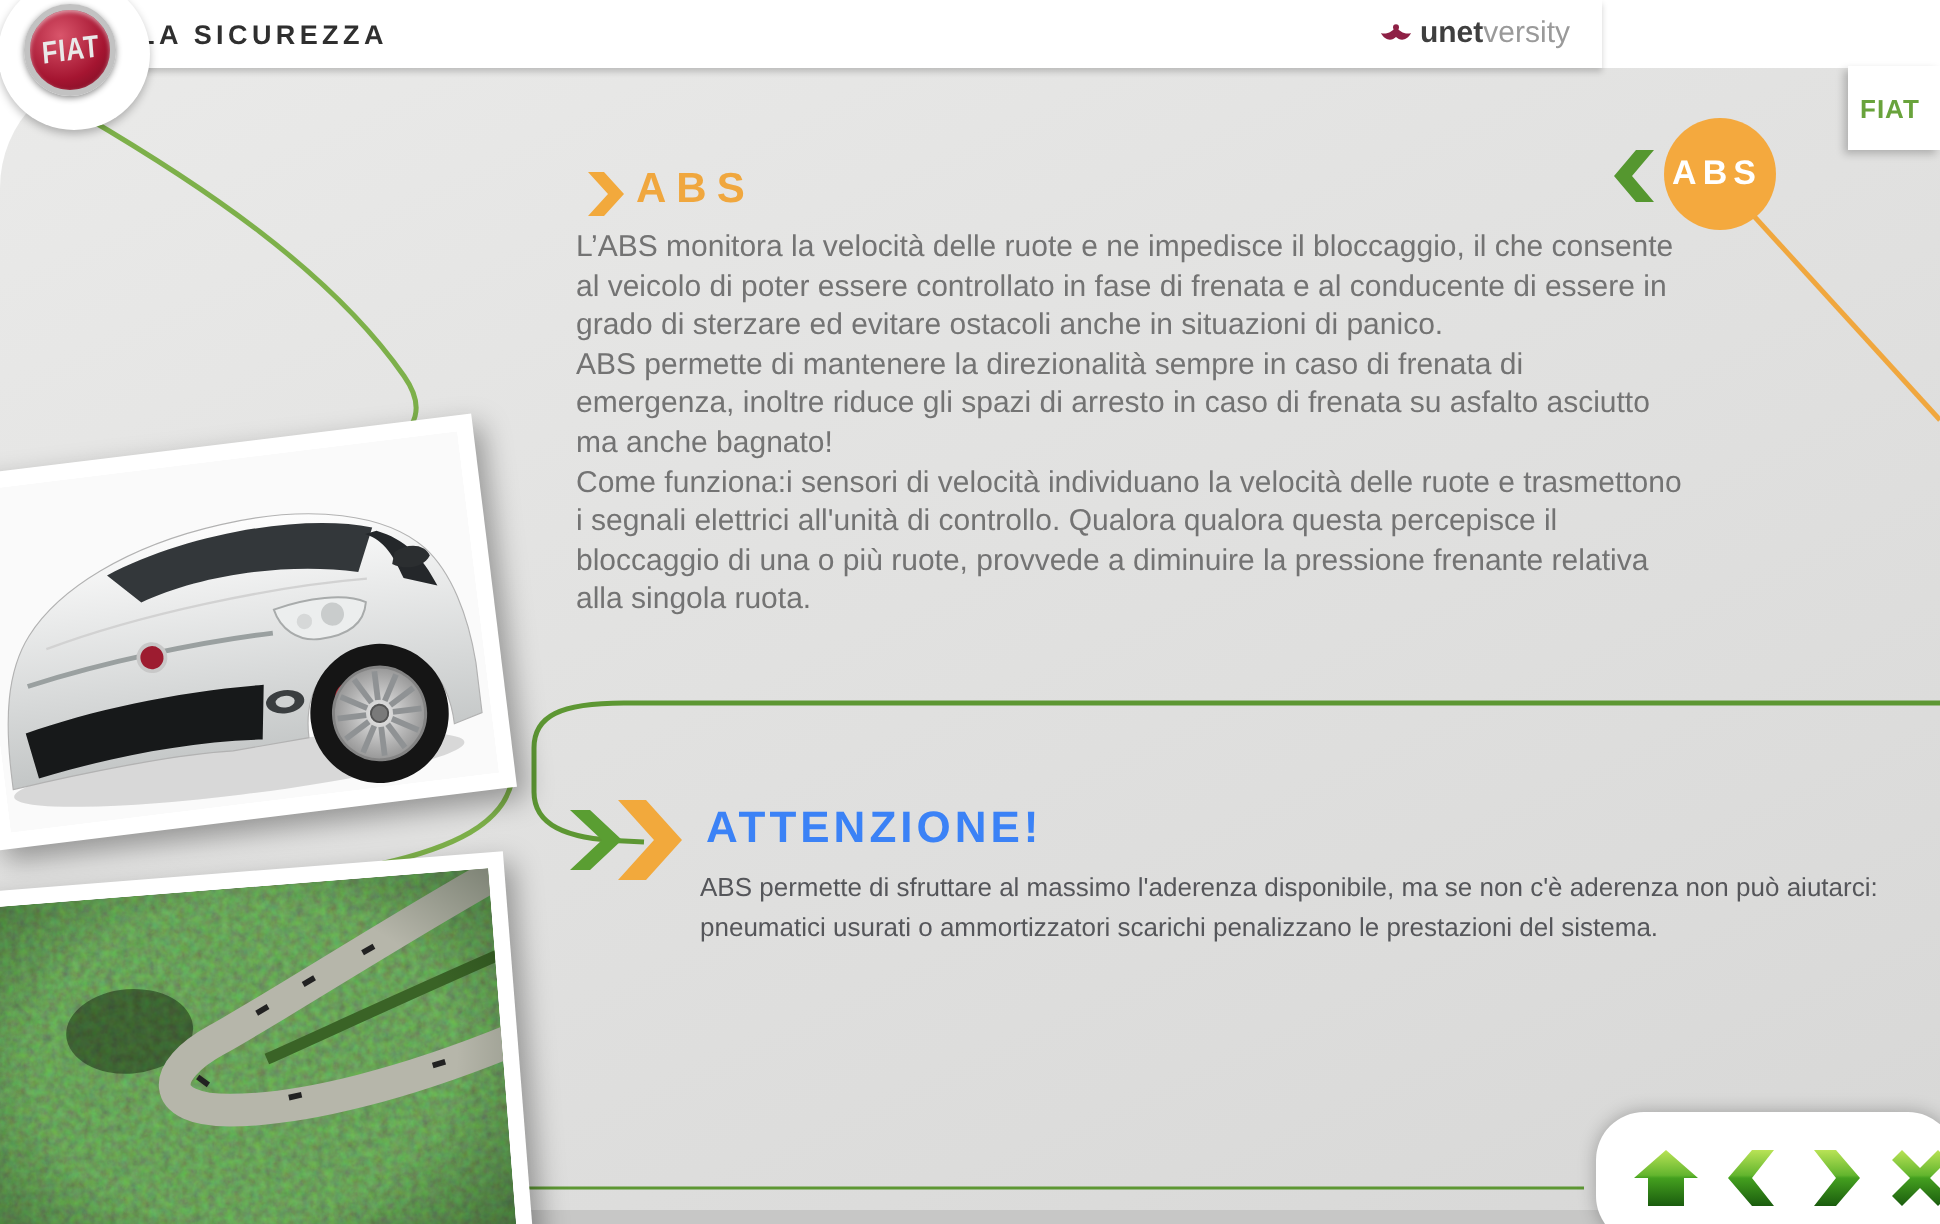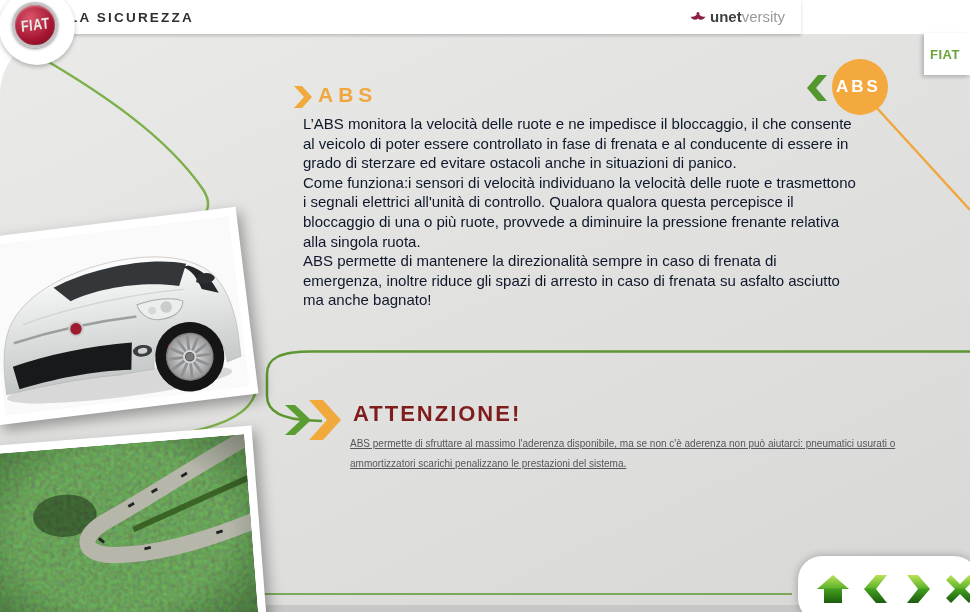--- a/index.html
+++ b/index.html
@@ -38,35 +38,35 @@
   .decor{position:absolute;left:0;top:0;width:970px;height:612px;z-index:2;pointer-events:none;}
   
   .photo{position:absolute;background:#ffffff;padding:8px;box-shadow:4px 6px 14px rgba(0,0,0,.35);z-index:3;}
   .photo-inner{overflow:hidden;width:100%;height:100%;}
   .photo-car{left:-14px;top:222px;width:262px;height:188px;transform:rotate(-7deg);}
   .photo-road{left:-14px;top:436px;width:274px;height:208px;transform:rotate(-4.5deg);}
   
   .abs-chevron{position:absolute;left:293px;top:85px;z-index:4;}
   .abs-heading{position:absolute;left:318px;top:83px;margin:0;font-size:21px;font-weight:bold;
                color:#f0a73e;letter-spacing:5px;z-index:4;}
-  .abs-text{position:absolute;left:303px;top:114px;width:556px;z-index:4;color:#0f172a;
+  .abs-text{position:absolute;left:288px;top:114px;width:556px;z-index:4;color:#737373;
             font-size:15px;line-height:19.6px;}
   .abs-text p{margin:0;}
   
   .abs-badge{position:absolute;left:832px;top:59px;width:56px;height:56px;border-radius:50%;
              background:#f4a93e;z-index:4;border:none;cursor:pointer;color:#ffffff;font-weight:bold;
              font-size:17px;letter-spacing:3px;font-family:"Liberation Sans", sans-serif;
              display:flex;align-items:center;justify-content:center;padding-left:3px;}
   .badge-chevron{position:absolute;left:806px;top:74px;z-index:4;}
   
   .att-chevrons{position:absolute;left:284px;top:397px;z-index:4;}
   .att-heading{position:absolute;left:353px;top:401px;margin:0;font-size:22px;font-weight:bold;
-               color:#7f1d1d;letter-spacing:2px;z-index:4;}
+               color:#3b82f6;letter-spacing:2px;z-index:4;}
   .att-text{position:absolute;left:350px;top:434px;width:606px;z-index:4;color:#55565a;
-            font-size:10px;line-height:19.6px;text-decoration:underline;}
+            font-size:13px;line-height:19.6px;}
   .att-text p{margin:0;}
   
   .hint{position:absolute;left:260px;top:569px;z-index:4;font-size:13.5px;color:#55565a;}
   .hint b{color:#69a33c;font-weight:bold;letter-spacing:1px;}
   
   .nav-panel{position:absolute;left:798px;top:556px;width:180px;height:66px;background:#ffffff;
              border-radius:24px;z-index:5;box-shadow:0 0 9px rgba(0,0,0,.28);
              display:flex;align-items:center;gap:5px;padding-left:16px;}
   .nav-btn{border:none;background:transparent;padding:2px;cursor:pointer;width:38px;height:36px;
            display:flex;align-items:center;justify-content:center;}
@@ -172,22 +172,22 @@
       </svg>
     </div>
   </div>
 
   <svg class="abs-chevron" width="20" height="24" viewBox="0 0 20 24">
     <path d="M1,1 H9 L19,12 L9,23 H1 L11,12 Z" fill="#f2a93c"></path>
   </svg>
   <h2 class="abs-heading">ABS</h2>
   <div class="abs-text">
     <p>L’ABS monitora la velocità delle ruote e ne impedisce il bloccaggio, il che consente al veicolo di poter essere controllato in fase di frenata e al conducente di essere in grado di sterzare ed evitare ostacoli anche in situazioni di panico.</p>
+    <p>ABS permette di mantenere la direzionalità sempre in caso di frenata di emergenza, inoltre riduce gli spazi di arresto in caso di frenata su asfalto asciutto ma anche bagnato!</p>
     <p>Come funziona:i sensori di velocità individuano la velocità delle ruote e trasmettono i segnali elettrici all'unità di controllo. Qualora qualora questa percepisce il bloccaggio di una o più ruote, provvede a diminuire la pressione frenante relativa alla singola ruota.</p>
-    <p>ABS permette di mantenere la direzionalità sempre in caso di frenata di emergenza, inoltre riduce gli spazi di arresto in caso di frenata su asfalto asciutto ma anche bagnato!</p>
   </div>
 
   <svg class="badge-chevron" width="22" height="28" viewBox="0 0 22 28">
     <path d="M21,1 H12 L1,14 L12,27 H21 L10,14 Z" fill="#55972f"></path>
   </svg>
   <button class="abs-badge">ABS</button>
 
   <svg class="att-chevrons" width="62" height="46" viewBox="0 0 62 46">
     <path d="M1,8 H11 L27,23 L11,38 H1 L17,23 Z" fill="#5a9e32"></path>
     <path d="M25,3 H39 L57,23 L39,43 H25 L43,23 Z" fill="#f2a93c"></path>

